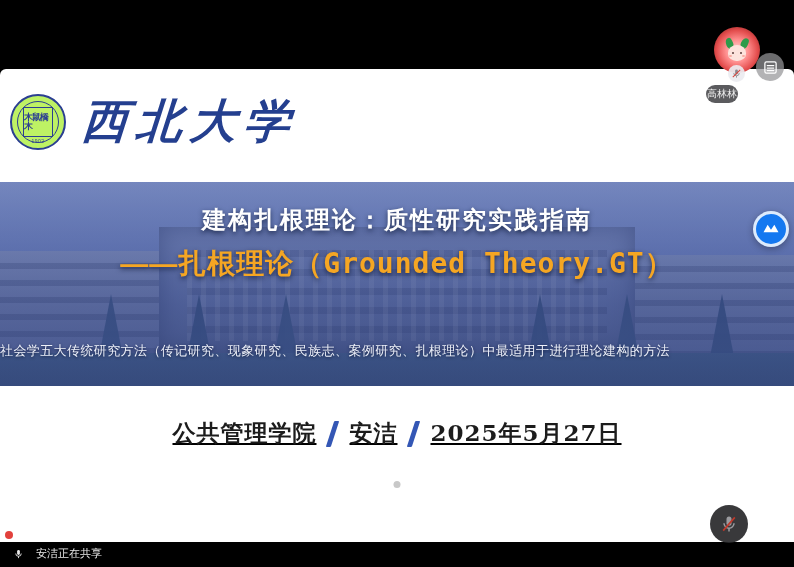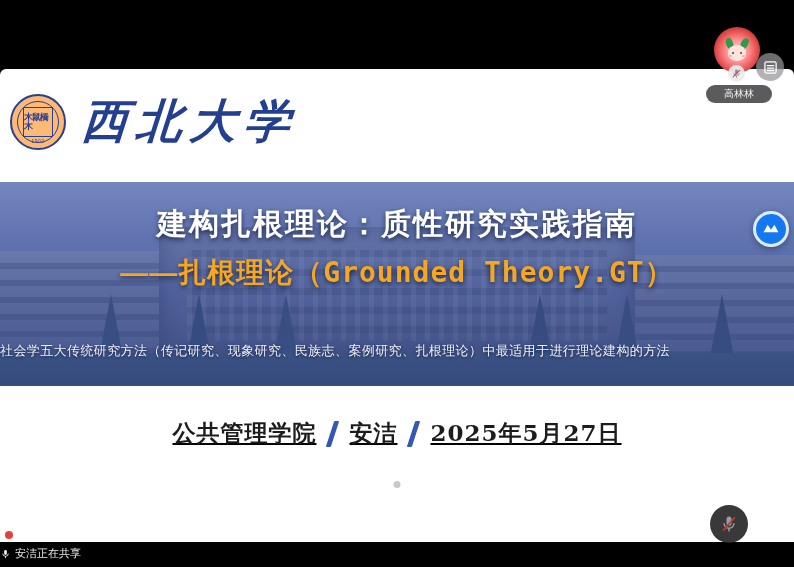--- a/index.html
+++ b/index.html
@@ -30,21 +30,21 @@
   .logo-row{
     position:absolute;
     left:10px; top:22px;
     display:flex; align-items:center; gap:16px;
   }
   .seal{
     width:56px; height:56px;
     border-radius:50%;
     border:2px solid #2b3f91;
     position:relative;
-    background:#fdba74;
+    background:#bef264;
     flex:0 0 auto;
   }
   .seal::before{
     content:"";
     position:absolute; left:5px; top:5px; right:5px; bottom:5px;
     border-radius:50%;
     border:1.5px solid #2b3f91;
   }
   .seal-inner{
     position:absolute; left:11px; top:11px; right:11px; bottom:11px;
@@ -133,21 +133,21 @@
     background:linear-gradient(180deg, rgba(70,92,160,.45) 0%, rgba(56,74,136,.55) 60%, rgba(60,78,138,.62) 100%);
   }
 
   .banner-text{
     position:absolute; inset:0;
     display:flex; flex-direction:column;
     align-items:center; justify-content:flex-start;
     padding-top:22px;
   }
   .title-line1{
-    font-size:30px; font-weight:bold; color:#ffffff;
+    font-size:24px; font-weight:bold; color:#ffffff;
     letter-spacing:2px;
     text-shadow:0 2px 5px rgba(10,20,50,.75);
     white-space:nowrap;
   }
   .title-line2{
     margin-top:9px;
     font-size:28px; font-weight:bold; color:#f5a623;
     letter-spacing:1px;
     text-shadow:0 2px 5px rgba(10,20,50,.75);
     white-space:nowrap;
@@ -241,43 +241,43 @@
   .tile-listicon{
     position:absolute; right:0; top:26px;
     width:28px; height:28px; border-radius:50%;
     background:rgba(150,150,152,.72);
     display:flex; align-items:center; justify-content:center;
   }
   .tile-name{
     position:absolute; left:6px; bottom:0;
     background:rgba(55,55,58,.82);
     color:#f2f2f2; font-size:10px;
-    padding:2px 18px; border-radius:9px;
+    padding:2px 1px; border-radius:9px;
     white-space:nowrap;
   }
 
   .float-logo{
     position:absolute; right:5px; top:211px;
     width:36px; height:36px; border-radius:50%;
     background:#1478f0;
     display:flex; align-items:center; justify-content:center;
     box-shadow:0 2px 7px rgba(0,0,0,.3);
     border:3px solid rgba(255,255,255,.85);
   }
 
   .mic-btn{
     position:absolute; right:46px; bottom:24px;
     width:38px; height:38px; border-radius:50%;
     background:rgba(40,40,42,.92);
     display:flex; align-items:center; justify-content:center;
   }
 
   .share-status{
-    position:absolute; left:0; bottom:6px;
-    display:flex; align-items:center; gap:4px;
+    position:absolute; left:13px; bottom:6px;
+    display:flex; align-items:center; gap:12px;
     color:#e9e9e9; font-size:11px;
     white-space:nowrap;
   }
   .rec-dot{
     position:absolute; left:5px; bottom:28px;
     width:8px; height:8px; border-radius:50%;
     background:#e2413c;
   }
 </style>
 </head>

